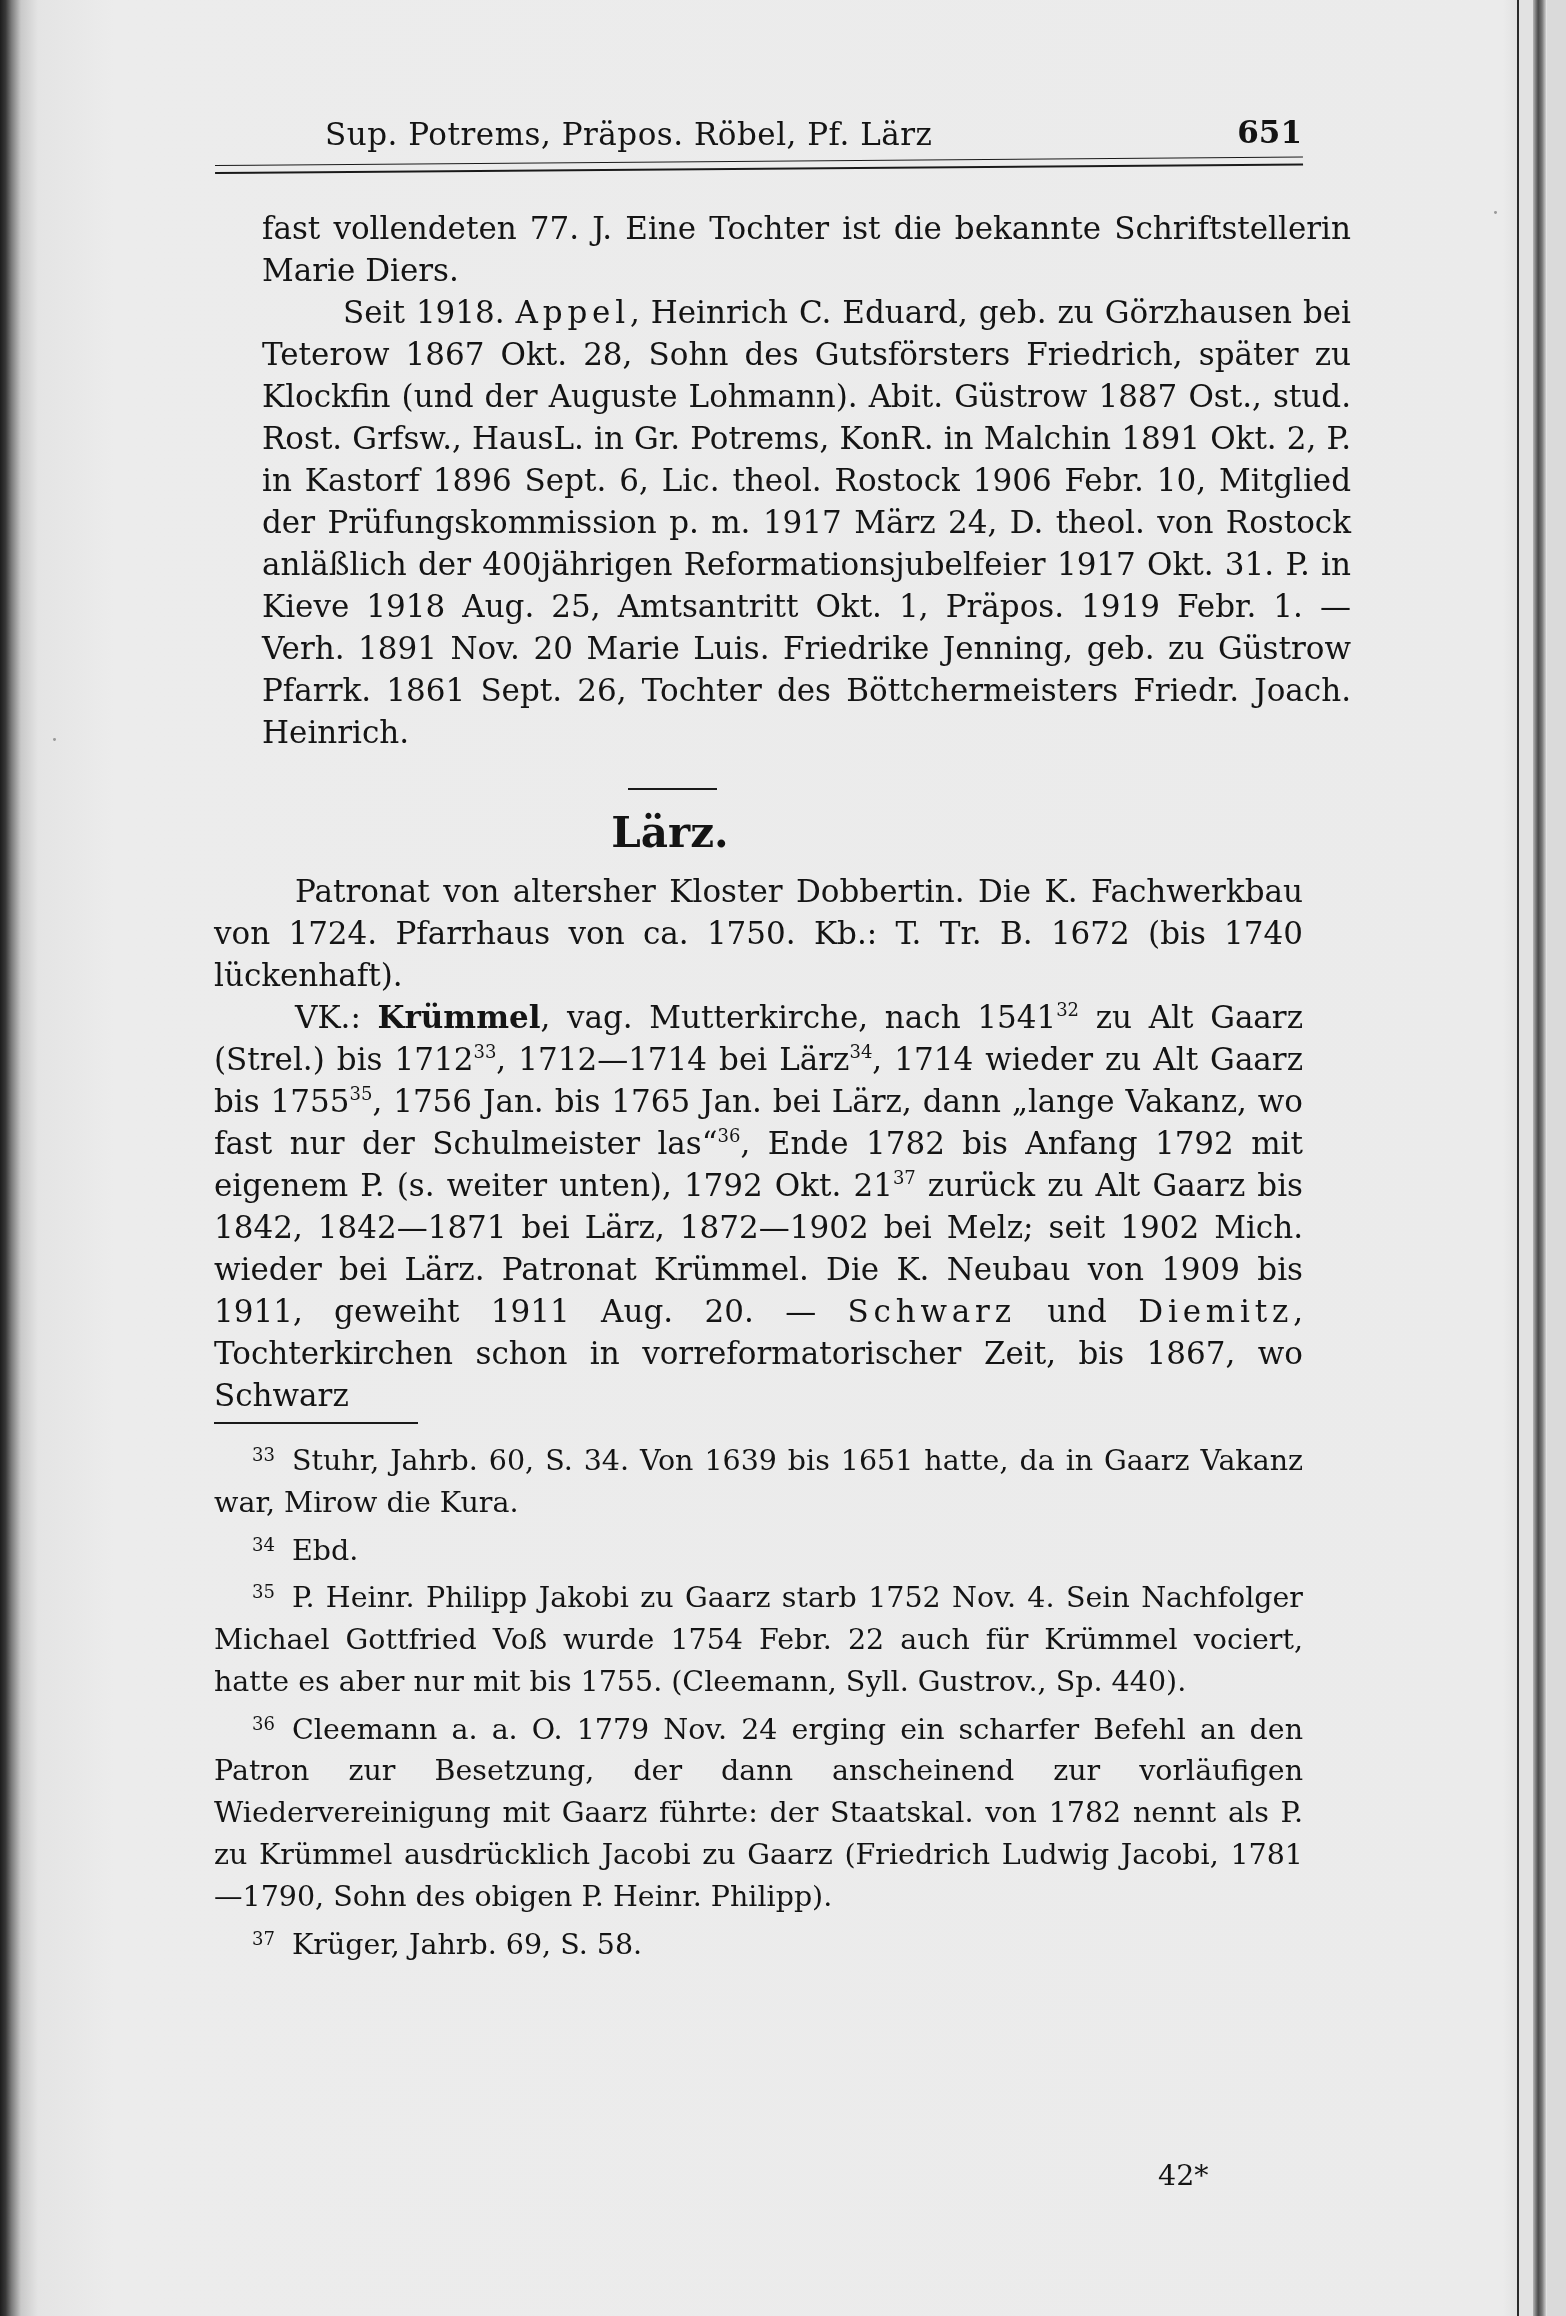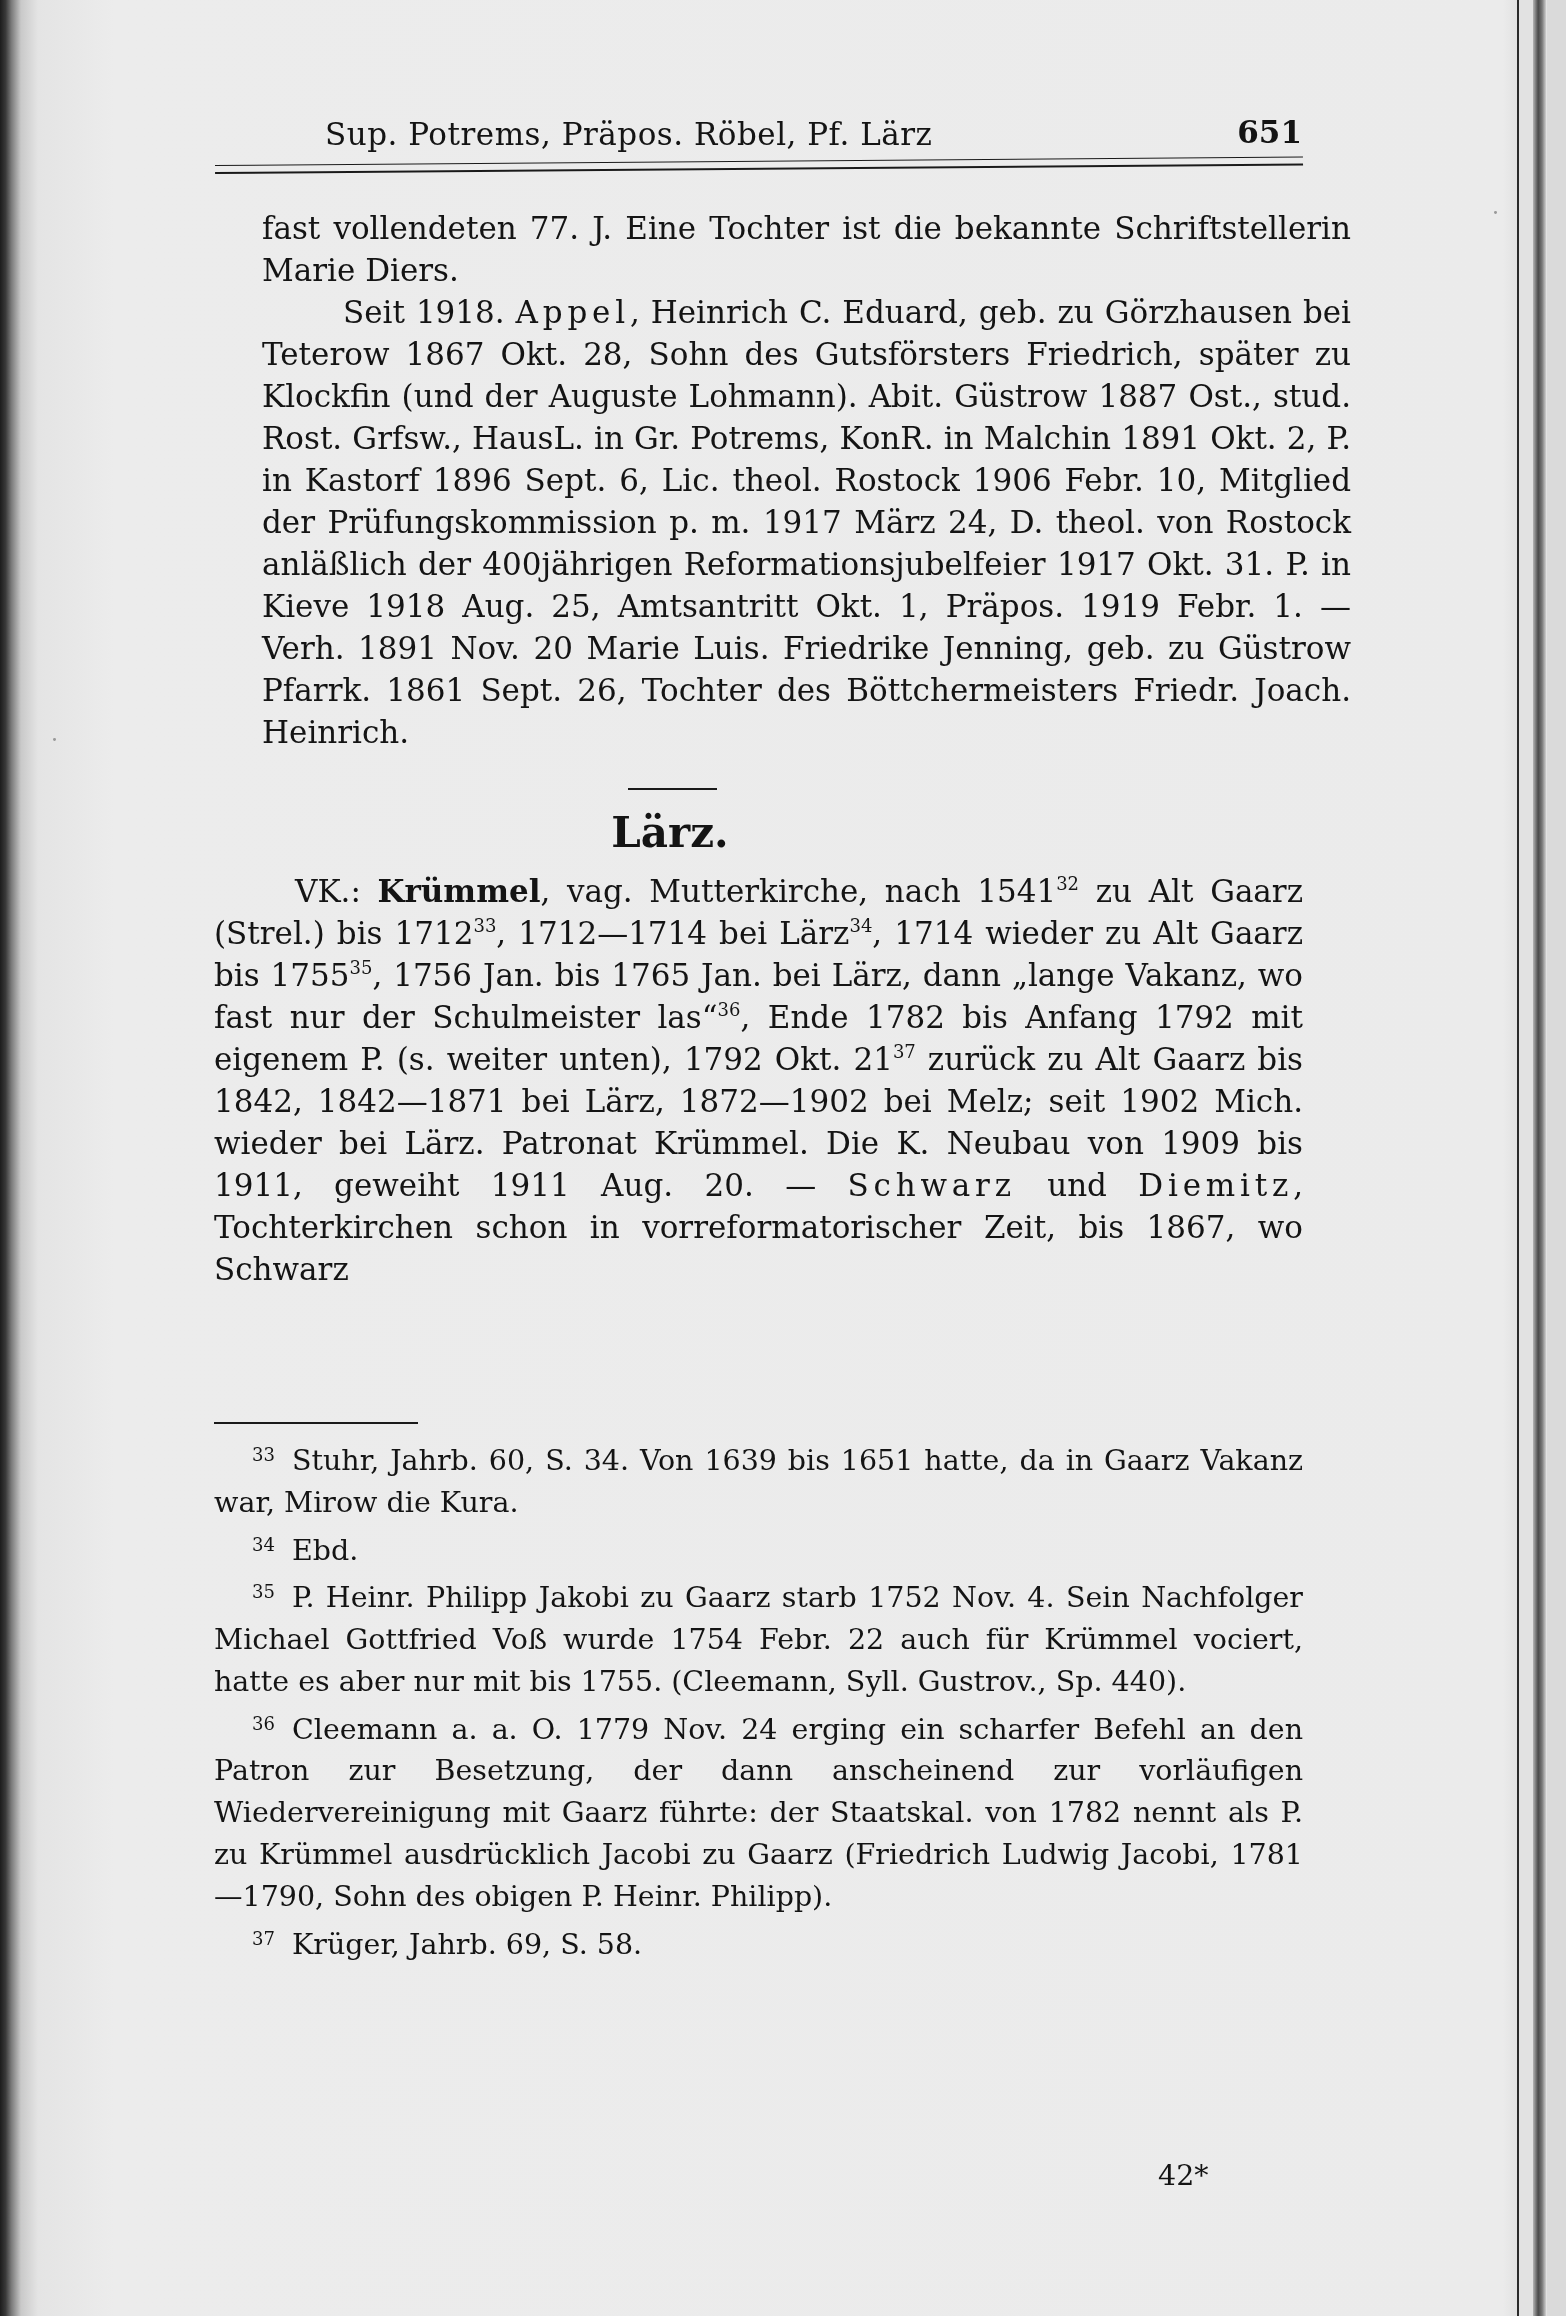--- a/index.html
+++ b/index.html
@@ -83,20 +83,21 @@
 
 <div class="body-text" style="top:207px;margin-left:48px;">
   <p>fast vollendeten 77. J. Eine Tochter ist die bekannte Schriftstellerin Marie Diers.</p>
   <p class="indent"><span>Seit 1918.</span> <span class="spaced">Appel</span><span>, Heinrich C. Eduard, geb. zu Görzhausen bei Teterow 1867 Okt. 28, Sohn des Gutsförsters Friedrich, später zu Klockfin (und der Auguste Lohmann). Abit. Güstrow 1887 Ost., stud. Rost. Grfsw., HausL. in Gr. Potrems, KonR. in Malchin 1891 Okt. 2, P. in Kastorf 1896 Sept. 6, Lic. theol. Rostock 1906 Febr. 10, Mitglied der Prüfungskommission p. m. 1917 März 24, D. theol. von Rostock anläßlich der 400jährigen Reformationsjubelfeier 1917 Okt. 31. P. in Kieve 1918 Aug. 25, Amtsantritt Okt. 1, Präpos. 1919 Febr. 1. — Verh. 1891 Nov. 20 Marie Luis. Friedrike Jenning, geb. zu Güstrow Pfarrk. 1861 Sept. 26, Tochter des Böttchermeisters Friedr. Joach. Heinrich.</span></p>
 </div>
 
 <div class="section-rule"></div>
 <div class="section-title">Lärz.</div>
 
 <div class="body-text" style="top:870px;">
+  <p class="indent">Patronat von altersher Kloster Dobbertin. Die K. Fachwerkbau von 1724. Pfarrhaus von ca. 1750. Kb.: T. Tr. B. 1672 (bis 1740 lückenhaft).</p>
   <p class="indent"><span>VK.:</span> <span class="b">Krümmel</span><span>, vag. Mutterkirche, nach 1541</span><sup>32</sup><span> zu Alt Gaarz (Strel.) bis 1712</span><sup>33</sup><span>, 1712—1714 bei Lärz</span><sup>34</sup><span>, 1714 wieder zu Alt Gaarz bis 1755</span><sup>35</sup><span>, 1756 Jan. bis 1765 Jan. bei Lärz, dann „lange Vakanz, wo fast nur der Schulmeister las“</span><sup>36</sup><span>, Ende 1782 bis Anfang 1792 mit eigenem P. (s. weiter unten), 1792 Okt. 21</span><sup>37</sup><span> zurück zu Alt Gaarz bis 1842, 1842—1871 bei Lärz, 1872—1902 bei Melz; seit 1902 Mich. wieder bei Lärz. Patronat Krümmel. Die K. Neubau von 1909 bis 1911, geweiht 1911 Aug. 20. — </span><span class="spaced">Schwarz</span><span> und </span><span class="spaced">Diemitz</span><span>, Tochterkirchen schon in vorreformatorischer Zeit, bis 1867, wo Schwarz</span></p>
 </div>
 
 <div class="footnote-rule"></div>
 
 <div class="notes">
   <p class="fn"><span class="fn-num">33</span><span>Stuhr, Jahrb. 60, S. 34. Von 1639 bis 1651 hatte, da in Gaarz Vakanz war, Mirow die Kura.</span></p>
   <p class="fn"><span class="fn-num">34</span><span>Ebd.</span></p>
   <p class="fn"><span class="fn-num">35</span><span>P. Heinr. Philipp Jakobi zu Gaarz starb 1752 Nov. 4. Sein Nachfolger Michael Gottfried Voß wurde 1754 Febr. 22 auch für Krümmel vociert, hatte es aber nur mit bis 1755. (Cleemann, Syll. Gustrov., Sp. 440).</span></p>
   <p class="fn"><span class="fn-num">36</span><span>Cleemann a. a. O. 1779 Nov. 24 erging ein scharfer Befehl an den Patron zur Besetzung, der dann anscheinend zur vorläufigen Wiedervereinigung mit Gaarz führte: der Staatskal. von 1782 nennt als P. zu Krümmel ausdrücklich Jacobi zu Gaarz (Friedrich Ludwig Jacobi, 1781—1790, Sohn des obigen P. Heinr. Philipp).</span></p>

